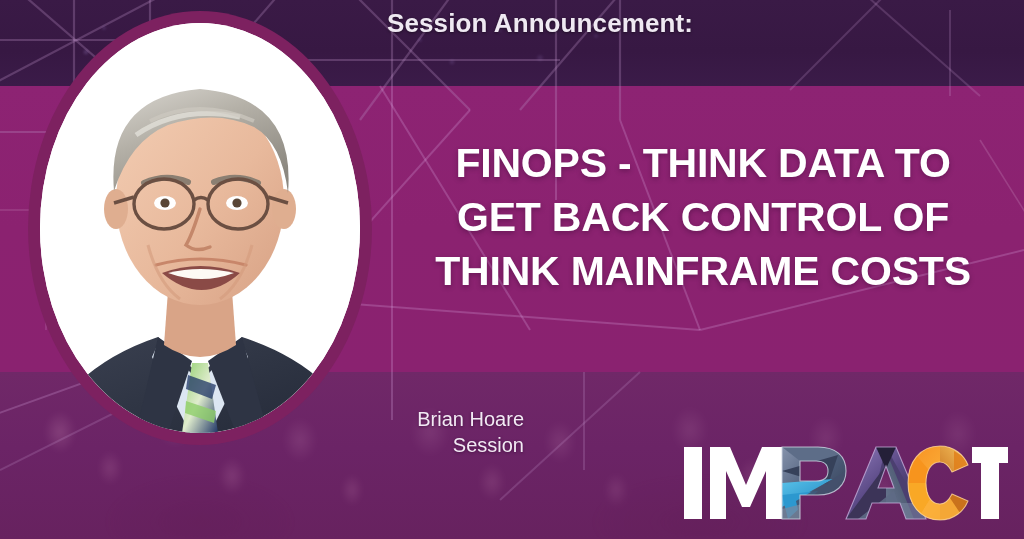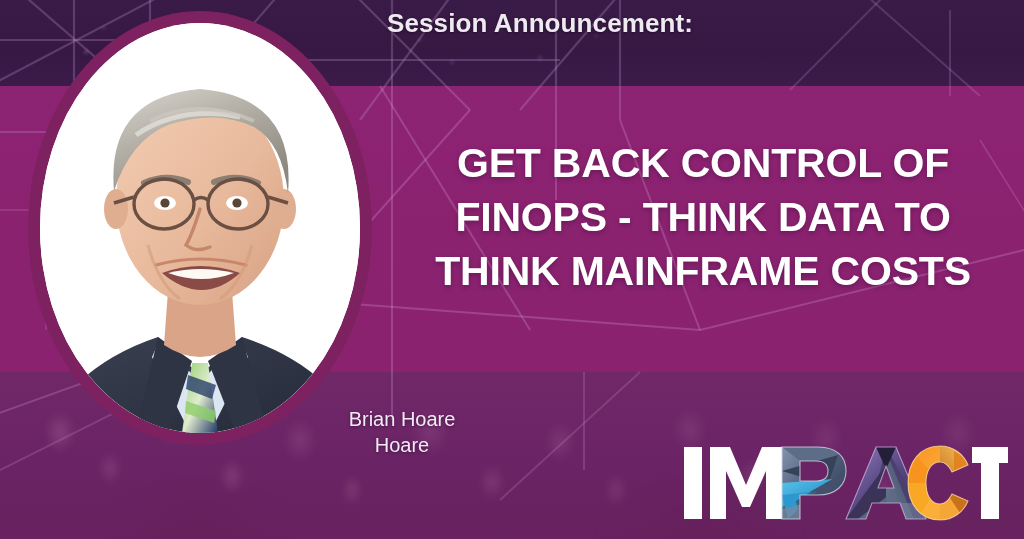--- a/index.html
+++ b/index.html
@@ -105,22 +105,22 @@
     color:#ffffff;
     font-size:41px;
     font-weight:700;
     line-height:54px;
     letter-spacing:-.2px;
     text-shadow:0 2px 5px rgba(40,6,40,.35);
   }
   .title .ln{display:block;white-space:nowrap;}
 
   .speaker{
-    position:absolute;left:268px;top:406px;width:268px;
-    text-align:center;
+    position:absolute;left:256px;top:406px;width:268px;
+    text-align:right;
     color:#f2eaf4;
     font-size:20px;
     line-height:26px;
     text-shadow:0 1px 3px rgba(40,6,40,.5);
   }
   .speaker .sp-line{display:block;}
 
   
   .impact{
     position:absolute;left:678px;top:441px;width:330px;height:84px;
@@ -256,28 +256,28 @@
 
         <path d="M 108 222 Q 118 260 140 276" stroke="#d39b7d" stroke-width="3" fill="none" opacity=".6"></path>
         <path d="M 212 222 Q 202 260 180 276" stroke="#d39b7d" stroke-width="3" fill="none" opacity=".6"></path>
       </svg>
     </div>
   </div>
 
   <div class="session-label">Session Announcement:</div>
 
   <div class="title">
+    <span class="ln">FINOPS - THINK DATA TO</span>
     <span class="ln">GET BACK CONTROL OF</span>
-    <span class="ln">FINOPS - THINK DATA TO</span>
     <span class="ln">THINK MAINFRAME COSTS</span>
   </div>
 
   <div class="speaker">
     <span class="sp-line">Brian Hoare</span>
-    <span class="sp-line">Hoare</span>
+    <span class="sp-line">Session</span>
   </div>
 
   <svg class="impact" viewBox="0 0 330 84" preserveAspectRatio="xMidYMid meet">
     <defs>
       <linearGradient id="pBlue" x1="0" y1="0" x2="1" y2="1">
         <stop offset="0%" stop-color="#8e9bb4"></stop>
         <stop offset="48%" stop-color="#4c5c78"></stop>
         <stop offset="100%" stop-color="#2b3448"></stop>
       </linearGradient>
       <linearGradient id="pCyan" x1="0" y1="0" x2="1" y2="1">

